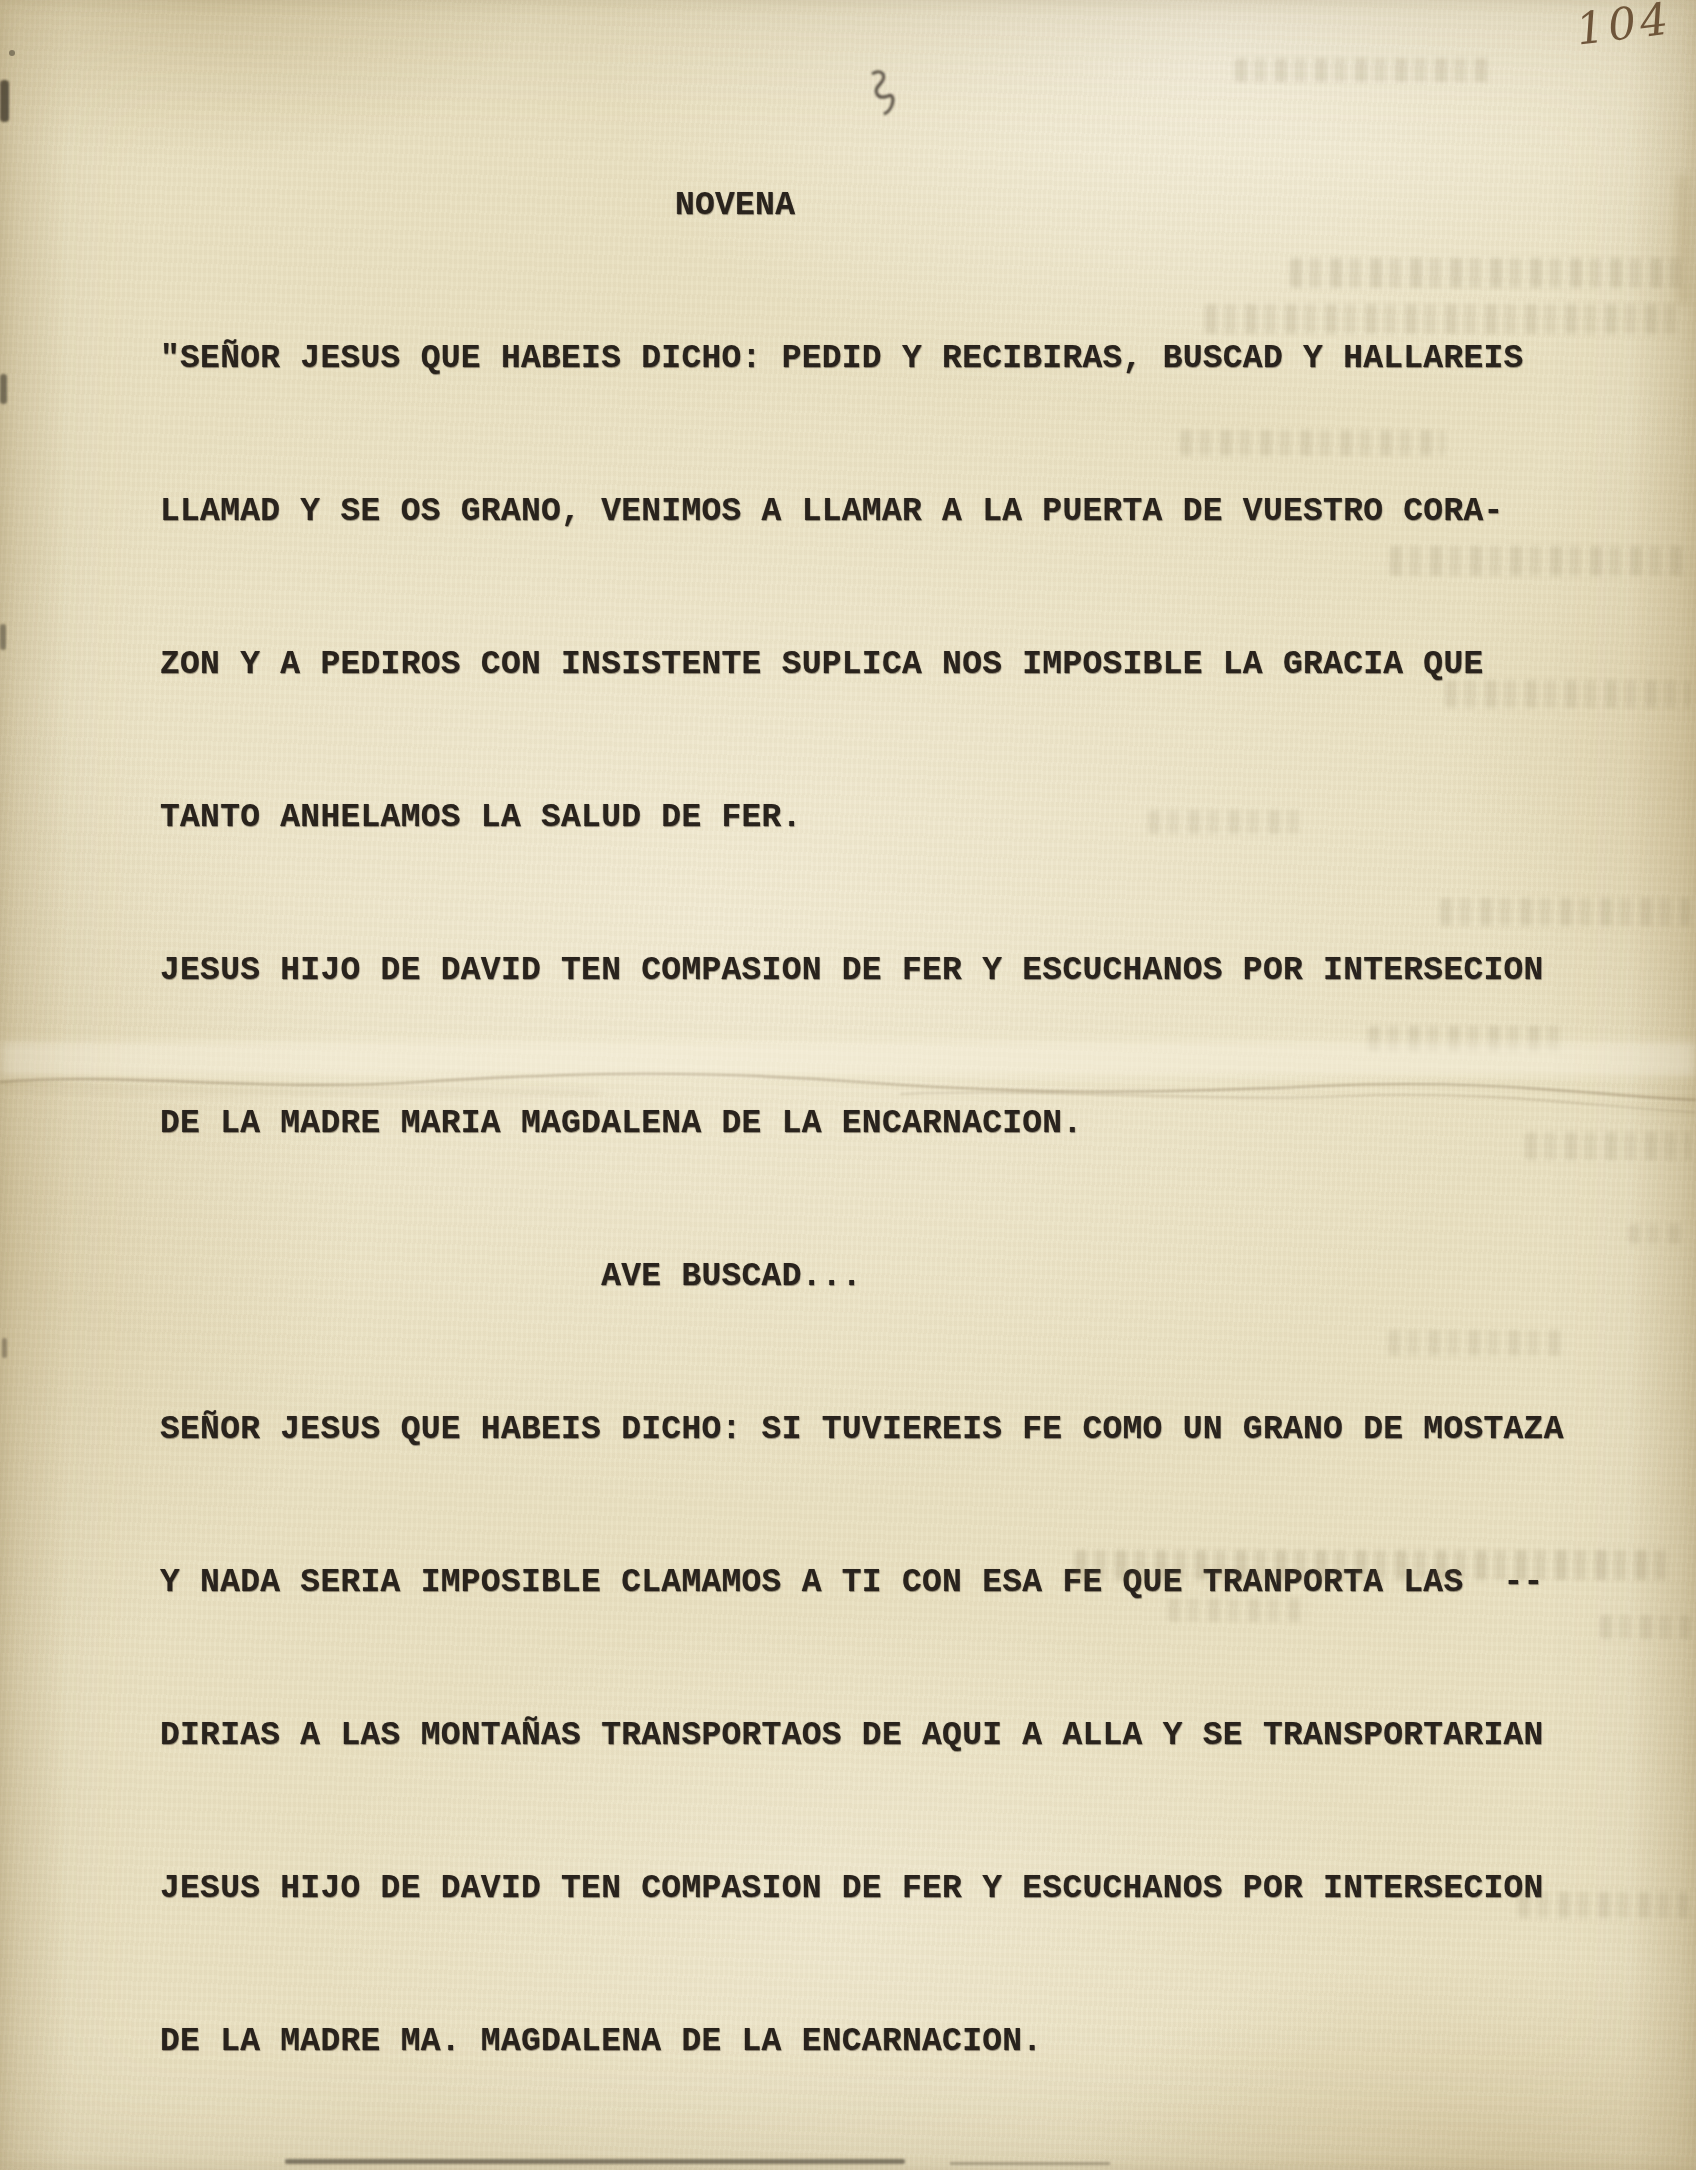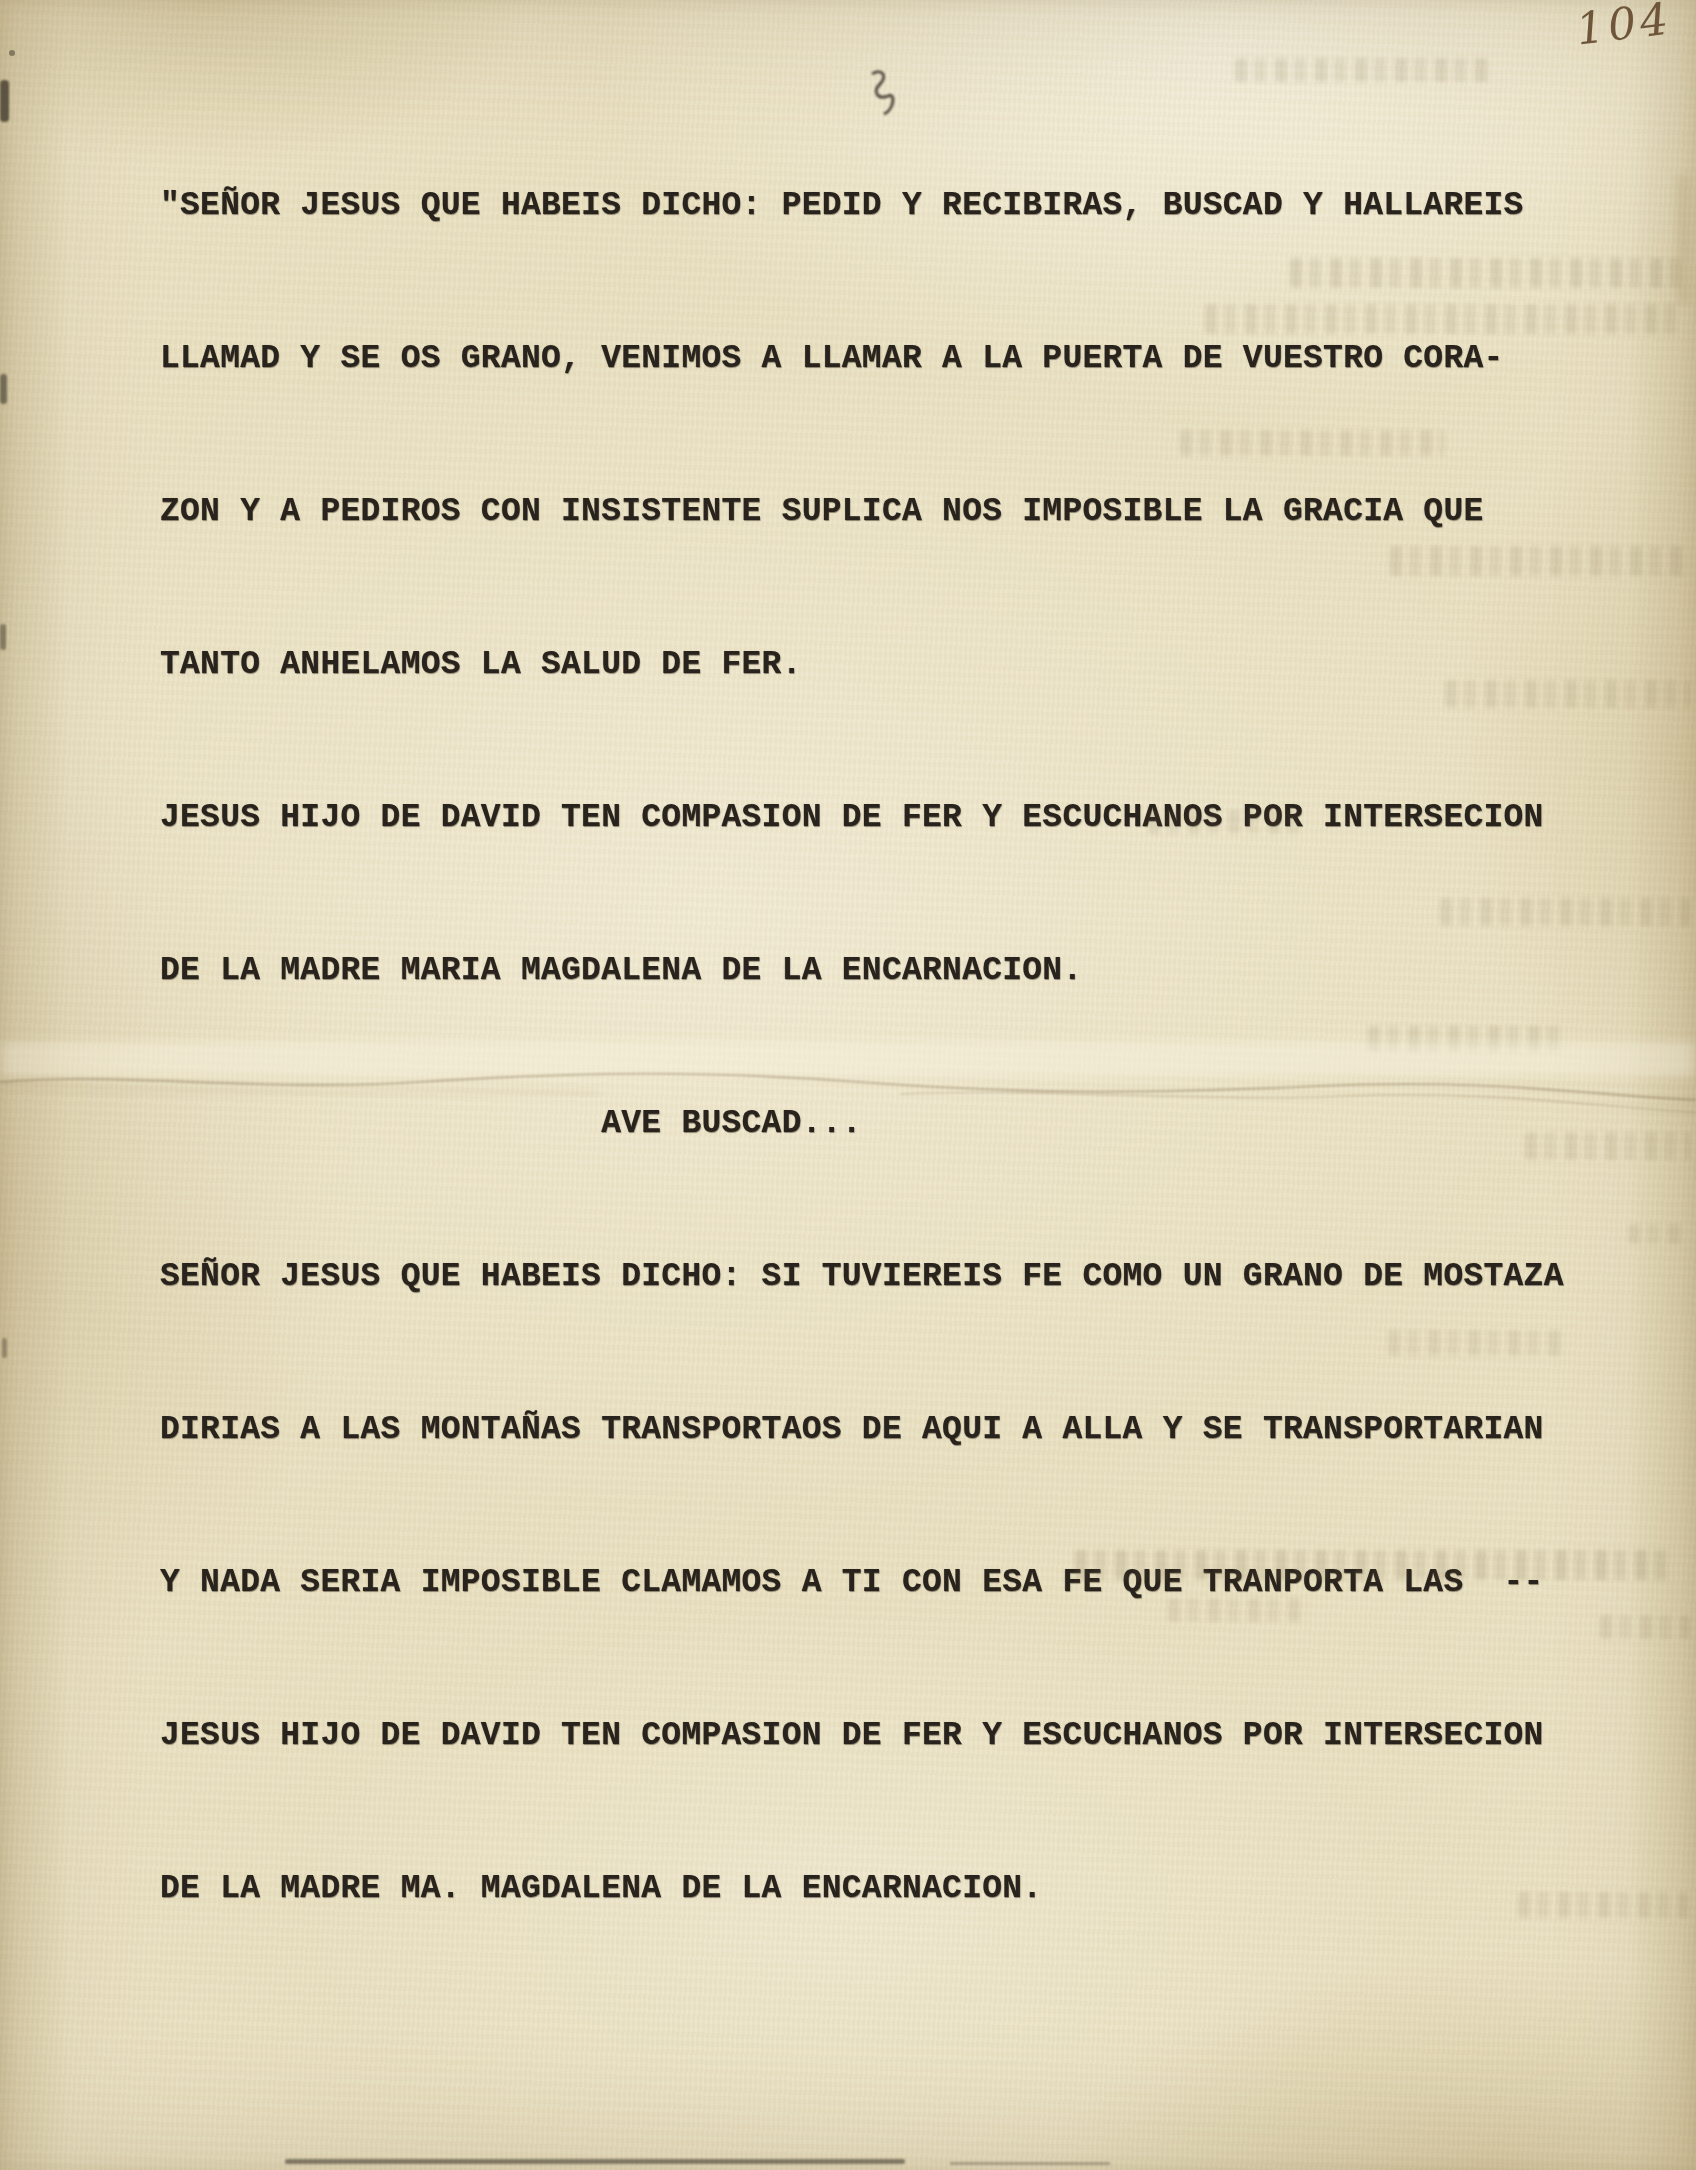--- a/index.html
+++ b/index.html
@@ -42,30 +42,31 @@
       rgba(124,110,78,.30) 0 12px, rgba(124,110,78,0) 12px 19px,
       rgba(124,110,78,.22) 19px 31px, rgba(124,110,78,0) 31px 40px);}
   .overlay{position:absolute;left:0;top:0;pointer-events:none;}
 </style>
 </head>
 <body>
 
 <div class="grain"></div>
 
 <div class="doc">
+  <div class="line title-line">NOVENA</div>
   <div class="line">"SEÑOR JESUS QUE HABEIS DICHO: PEDID Y RECIBIRAS, BUSCAD Y HALLAREIS</div>
   <div class="line">LLAMAD Y SE OS GRANO, VENIMOS A LLAMAR A LA PUERTA DE VUESTRO CORA-</div>
   <div class="line">ZON Y A PEDIROS CON INSISTENTE SUPLICA NOS IMPOSIBLE LA GRACIA QUE</div>
   <div class="line">TANTO ANHELAMOS LA SALUD DE FER.</div>
   <div class="line">JESUS HIJO DE DAVID TEN COMPASION DE FER Y ESCUCHANOS POR INTERSECION</div>
   <div class="line">DE LA MADRE MARIA MAGDALENA DE LA ENCARNACION.</div>
   <div class="line">                      AVE BUSCAD...</div>
   <div class="line">SEÑOR JESUS QUE HABEIS DICHO: SI TUVIEREIS FE COMO UN GRANO DE MOSTAZA</div>
+  <div class="line">Y NADA SERIA IMPOSIBLE CLAMAMOS A TI CON ESA FE QUE TRANPORTA LAS  --</div>
   <div class="line">DIRIAS A LAS MONTAÑAS TRANSPORTAOS DE AQUI A ALLA Y SE TRANSPORTARIAN</div>
-  <div class="line">Y NADA SERIA IMPOSIBLE CLAMAMOS A TI CON ESA FE QUE TRANPORTA LAS  --</div>
   <div class="line">JESUS HIJO DE DAVID TEN COMPASION DE FER Y ESCUCHANOS POR INTERSECION</div>
   <div class="line">DE LA MADRE MA. MAGDALENA DE LA ENCARNACION.</div>
   
   
   
   
   
   
   
   

